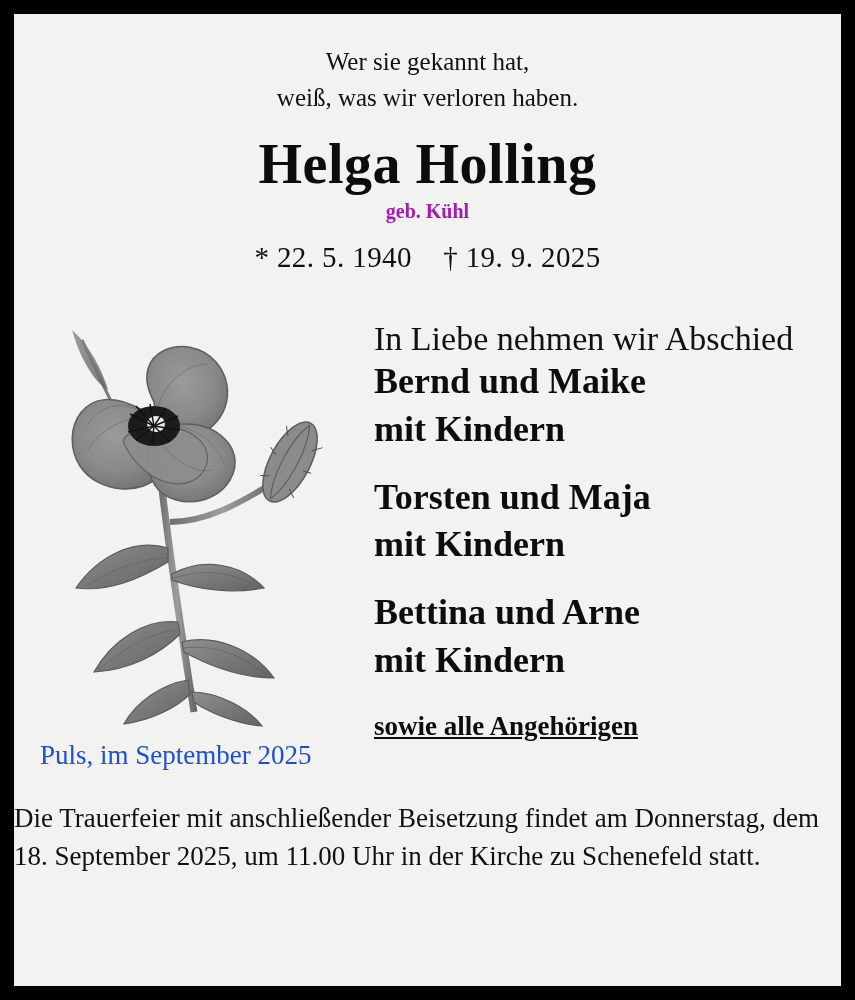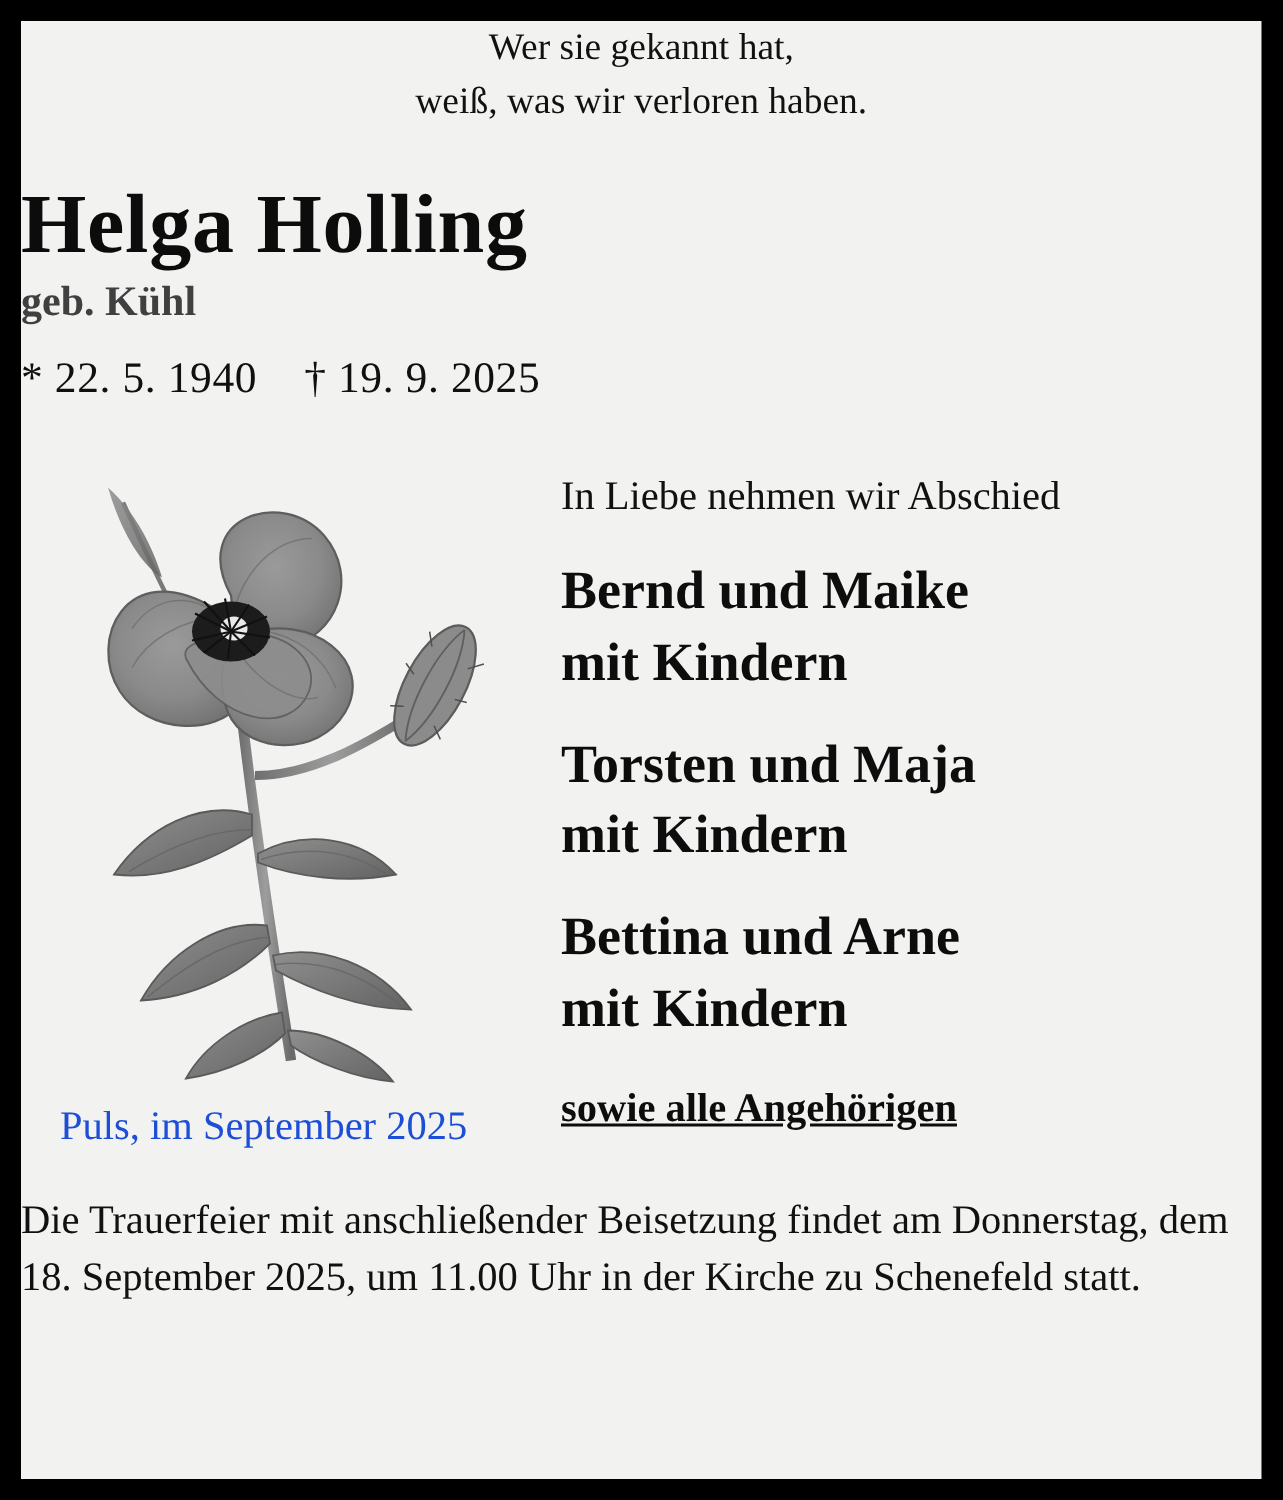--- a/index.html
+++ b/index.html
@@ -20,38 +20,40 @@
     width: 827px;
     height: 972px;
     background: #f2f2f0;
     box-sizing: border-box;
   }
   .epitaph {
     text-align: center;
     font-size: 25px;
     color: #111;
     line-height: 1.42;
+    padding-top: 30px;
   }
   .epitaph .line {
     display: block;
   }
   .name-block {
-    margin-top: 36px;
+    text-align: center;
+    margin-top: 20px;
   }
   .full-name {
     font-size: 56px;
     font-weight: bold;
     letter-spacing: 0.5px;
     color: #0c0c0c;
     line-height: 1.05;
   }
   .maiden-name {
-    font-size: 28px;
-    font-weight: bold;
-    color: #404040;
+    font-size: 20px;
+    font-weight: bold;
+    color: #a21caf;
     margin-top: 6px;
   }
   .dates {
     font-size: 29px;
     color: #101010;
     margin-top: 18px;
     letter-spacing: 0.4px;
   }
   .dates .sep {
     display: inline-block;
@@ -69,23 +71,22 @@
     width: 290px;
     height: 415px;
   }
   .mourners {
     position: absolute;
     left: 360px;
     top: 8px;
     width: 460px;
   }
   .mourners .intro {
-    font-size: 27px;
+    font-size: 34px;
     color: #111;
-    margin-bottom: 24px;
   }
   .mourners .family {
     font-size: 36px;
     font-weight: bold;
     color: #0d0d0d;
     line-height: 1.33;
     margin-bottom: 20px;
   }
   .mourners .family .sub {
     display: block;

